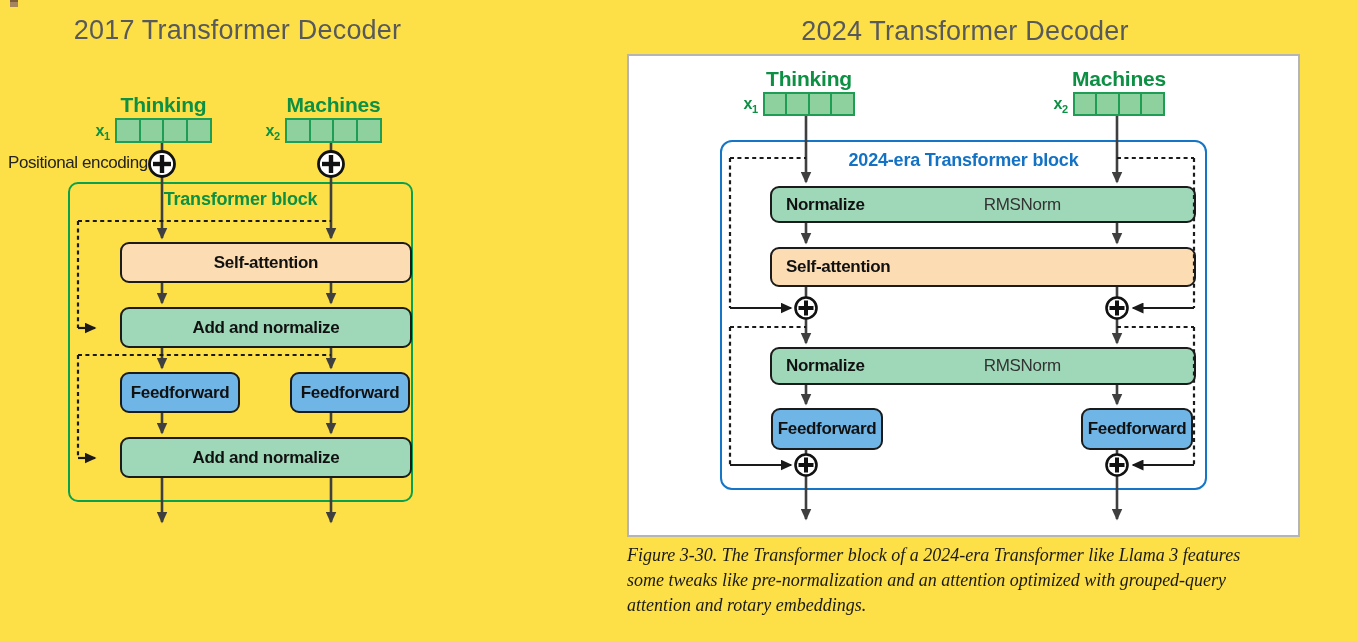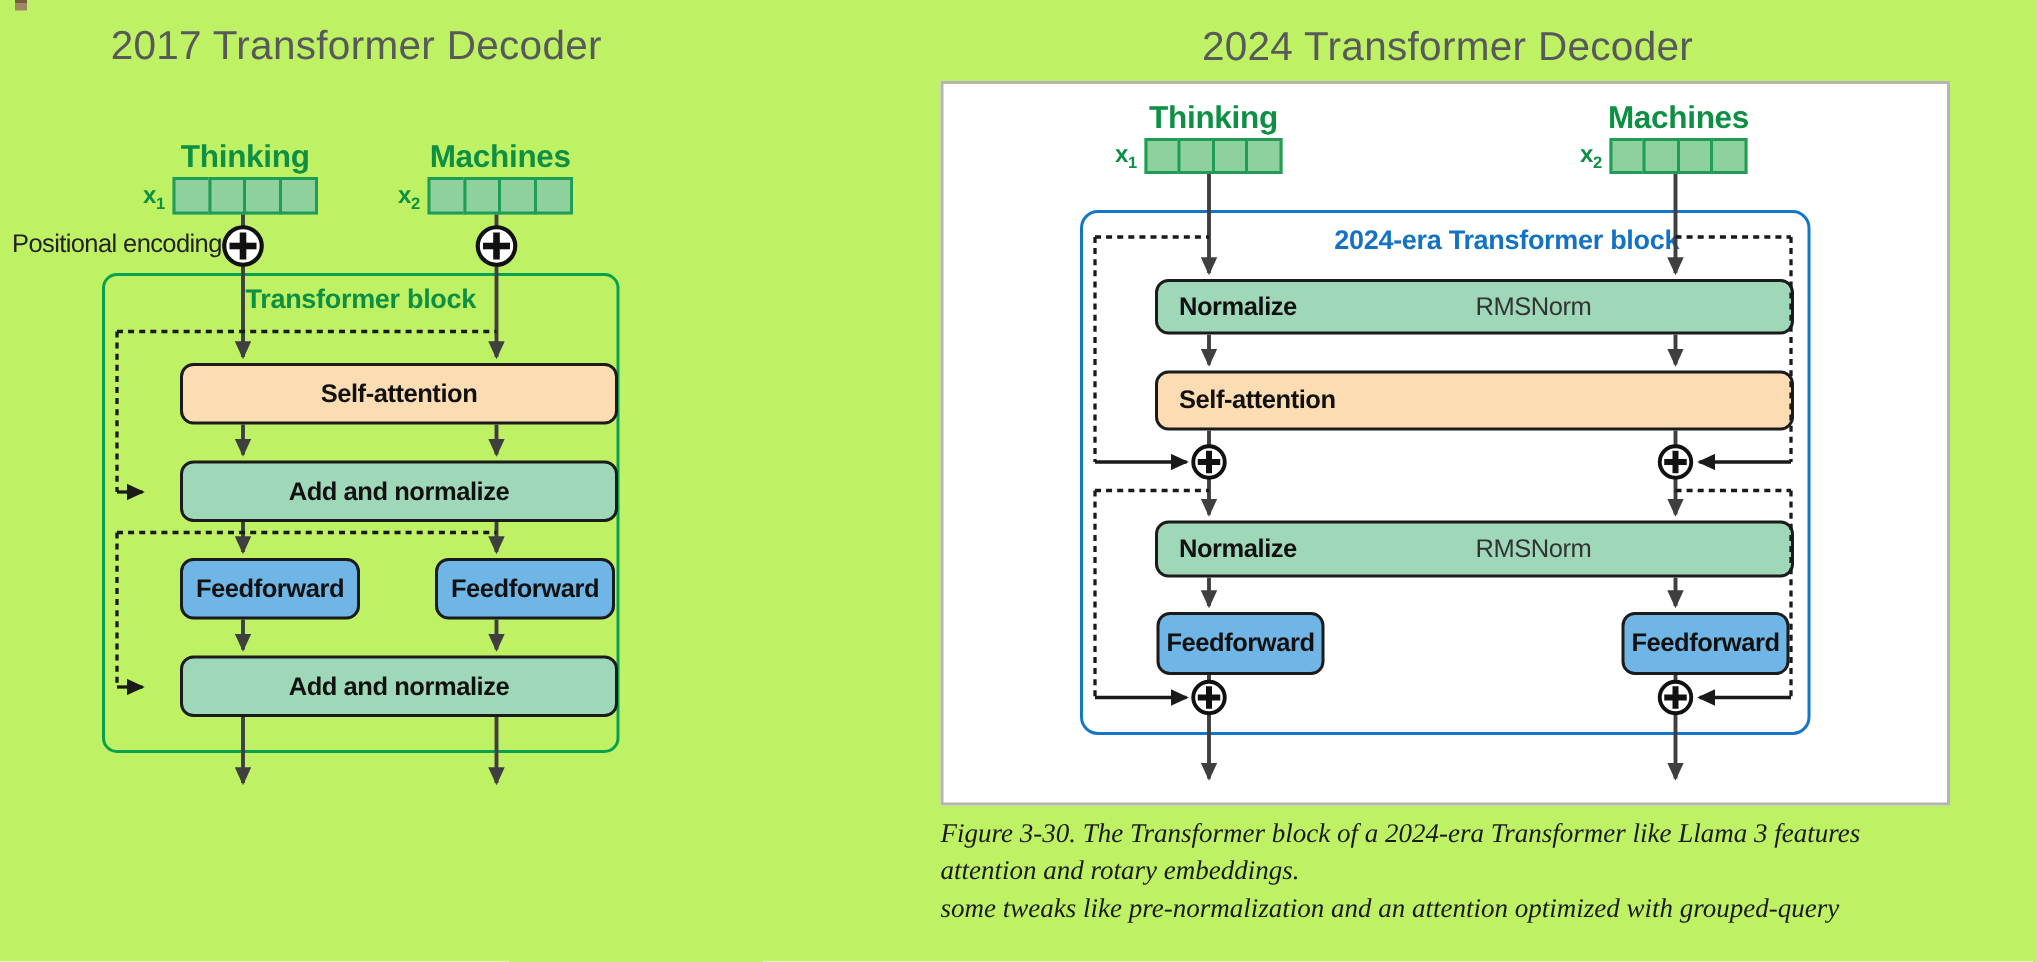--- a/index.html
+++ b/index.html
@@ -1,17 +1,17 @@
 <!DOCTYPE html>
 <html><head>
 <meta charset="utf-8">
 <style>
   html,body { margin:0; padding:0; background:#ffffff; }
   .canvas {
-    position:relative; width:1358px; height:641px; background:#bef264;
+    position:relative; width:1358px; height:641px; background:#fde047;
     font-family:"Liberation Sans","DejaVu Sans",sans-serif; overflow:hidden;
   }
   .abs { position:absolute; }
   .diagram-title {
     font-size:27px; color:#58595b; text-align:center; letter-spacing:0.2px;
   }
   .token-word {
     font-size:21px; font-weight:700; color:#0d8f44; text-align:center; letter-spacing:-0.2px;
   }
   .token-sym {
@@ -126,21 +126,21 @@
 
   <div class="abs token-sym" style="left:1036px; top:95px; width:32px;"><span>x</span><sub>2</sub></div>
   <div class="abs token-box" style="left:1073px; top:92px; width:92px; height:24px;">
     <div class="token-cell"></div>
       <div class="token-cell"></div>
       <div class="token-cell"></div>
       <div class="token-cell"></div>
   </div>
 
   <div class="abs block-blue" style="left:720px; top:140px; width:487px; height:350px;"></div>
-  <div class="abs block-title-blue" style="left:761px; top:150px; width:487px;">2024-era Transformer block</div>
+  <div class="abs block-title-blue" style="left:720px; top:150px; width:487px;">2024-era Transformer block</div>
 
   <div class="abs node lr fill-mint" style="left:750px; top:186px; width:426px; height:37px;">
     <span class="bx-label">Normalize</span>
     <span class="bx-detail">RMSNorm</span>
   </div>
   <div class="abs node lr fill-peach" style="left:750px; top:247px; width:426px; height:40px;">
     <span class="bx-label">Self-attention</span>
   </div>
   <div class="abs node lr fill-mint" style="left:750px; top:347px; width:426px; height:38px;">
     <span class="bx-label">Normalize</span>
@@ -148,22 +148,22 @@
   </div>
   <div class="abs node fill-blue" style="left:751px; top:408px; width:112px; height:42px;">
     <span>Feedforward</span>
   </div>
   <div class="abs node fill-blue" style="left:1061px; top:408px; width:112px; height:42px;">
     <span>Feedforward</span>
   </div>
 
   <div class="abs caption" style="left:627px; top:543px; width:680px;">
     <div>Figure 3-30. The Transformer block of a 2024-era Transformer like Llama 3 features</div>
+    <div>some tweaks like pre-normalization and an attention optimized with grouped-query</div>
     <div>attention and rotary embeddings.</div>
-    <div>some tweaks like pre-normalization and an attention optimized with grouped-query</div>
   </div>
 
   <svg class="overlay" width="1358" height="641" viewBox="0 0 1358 641">
     <defs>
       <marker id="ah" markerUnits="userSpaceOnUse" markerWidth="12" markerHeight="11" refX="10.5" refY="5.5" orient="auto">
         <path d="M0,0 L12,5.5 L0,11 Z" fill="#3f3f3f"></path>
       </marker>
       <marker id="ahb" markerUnits="userSpaceOnUse" markerWidth="12" markerHeight="11" refX="10.5" refY="5.5" orient="auto">
         <path d="M0,0 L12,5.5 L0,11 Z" fill="#1a1a1a"></path>
       </marker>

